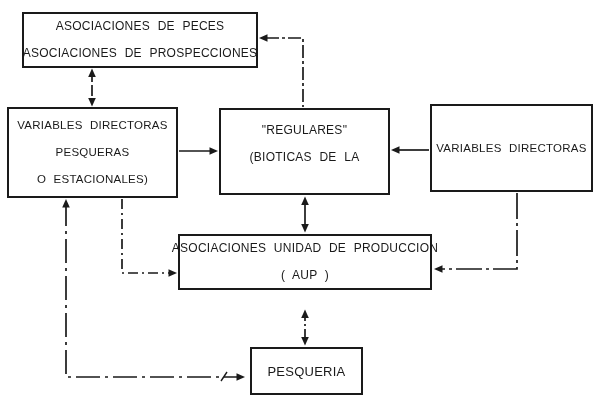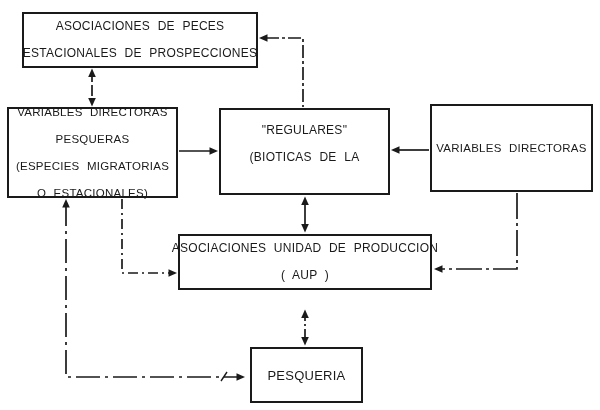--- a/index.html
+++ b/index.html
@@ -46,41 +46,40 @@
       <polygon points="305,345.5 301.2,337 308.8,337" fill="#1a1a1a"></polygon>
       <polyline points="66,202 66,377 237,377" fill="none" stroke="#1a1a1a" stroke-width="1.7" stroke-dasharray="24 5 3 5"></polyline>
       <polygon points="66,199 62.2,207.5 69.8,207.5" fill="#1a1a1a"></polygon>
       <polygon points="245,377 236.5,373.2 236.5,380.8" fill="#1a1a1a"></polygon>
       <polyline points="53,118 74,118" fill="none" stroke="#1a1a1a" stroke-width="1.4" stroke-dasharray="7 3 2 3"></polyline>
       <polyline points="221,381 227,372" fill="none" stroke="#1a1a1a" stroke-width="1.4"></polyline>
     </svg>
 
   <div class="node" style="left:22px;top:12px;width:236px;height:56px;">
     <div class="ln">ASOCIACIONES DE PECES</div>
-    <div class="ln">ESTACIONALES DE PROSPECCIONES</div>
+    <div class="ln">ASOCIACIONES DE PROSPECCIONES</div>
   </div>
 
   <div class="node" style="left:7px;top:107px;width:171px;height:91px;font-size:11.5px;">
     <div class="ln">VARIABLES DIRECTORAS</div>
     <div class="ln">PESQUERAS</div>
-    <div class="ln">(ESPECIES MIGRATORIAS</div>
     <div class="ln">O ESTACIONALES)</div>
   </div>
 
   <div class="node" style="left:219px;top:108px;width:171px;height:87px;padding-bottom:16px;">
     <div class="ln">"REGULARES"</div>
     <div class="ln">(BIOTICAS DE LA</div>
   </div>
 
   <div class="node" style="left:430px;top:104px;width:163px;height:88px;font-size:11.5px;">
     <div class="ln">VARIABLES DIRECTORAS</div>
   </div>
 
   <div class="node" style="left:178px;top:234px;width:254px;height:56px;">
     <div class="ln">ASOCIACIONES UNIDAD DE PRODUCCION</div>
     <div class="ln">( AUP )</div>
   </div>
 
-  <div class="node" style="left:250px;top:347px;width:113px;height:56px;font-size:13px;">
+  <div class="node" style="left:250px;top:347px;width:113px;height:48px;font-size:13px;">
     <div class="ln">PESQUERIA</div>
   </div>
 
 </div>
 
 </body></html>

